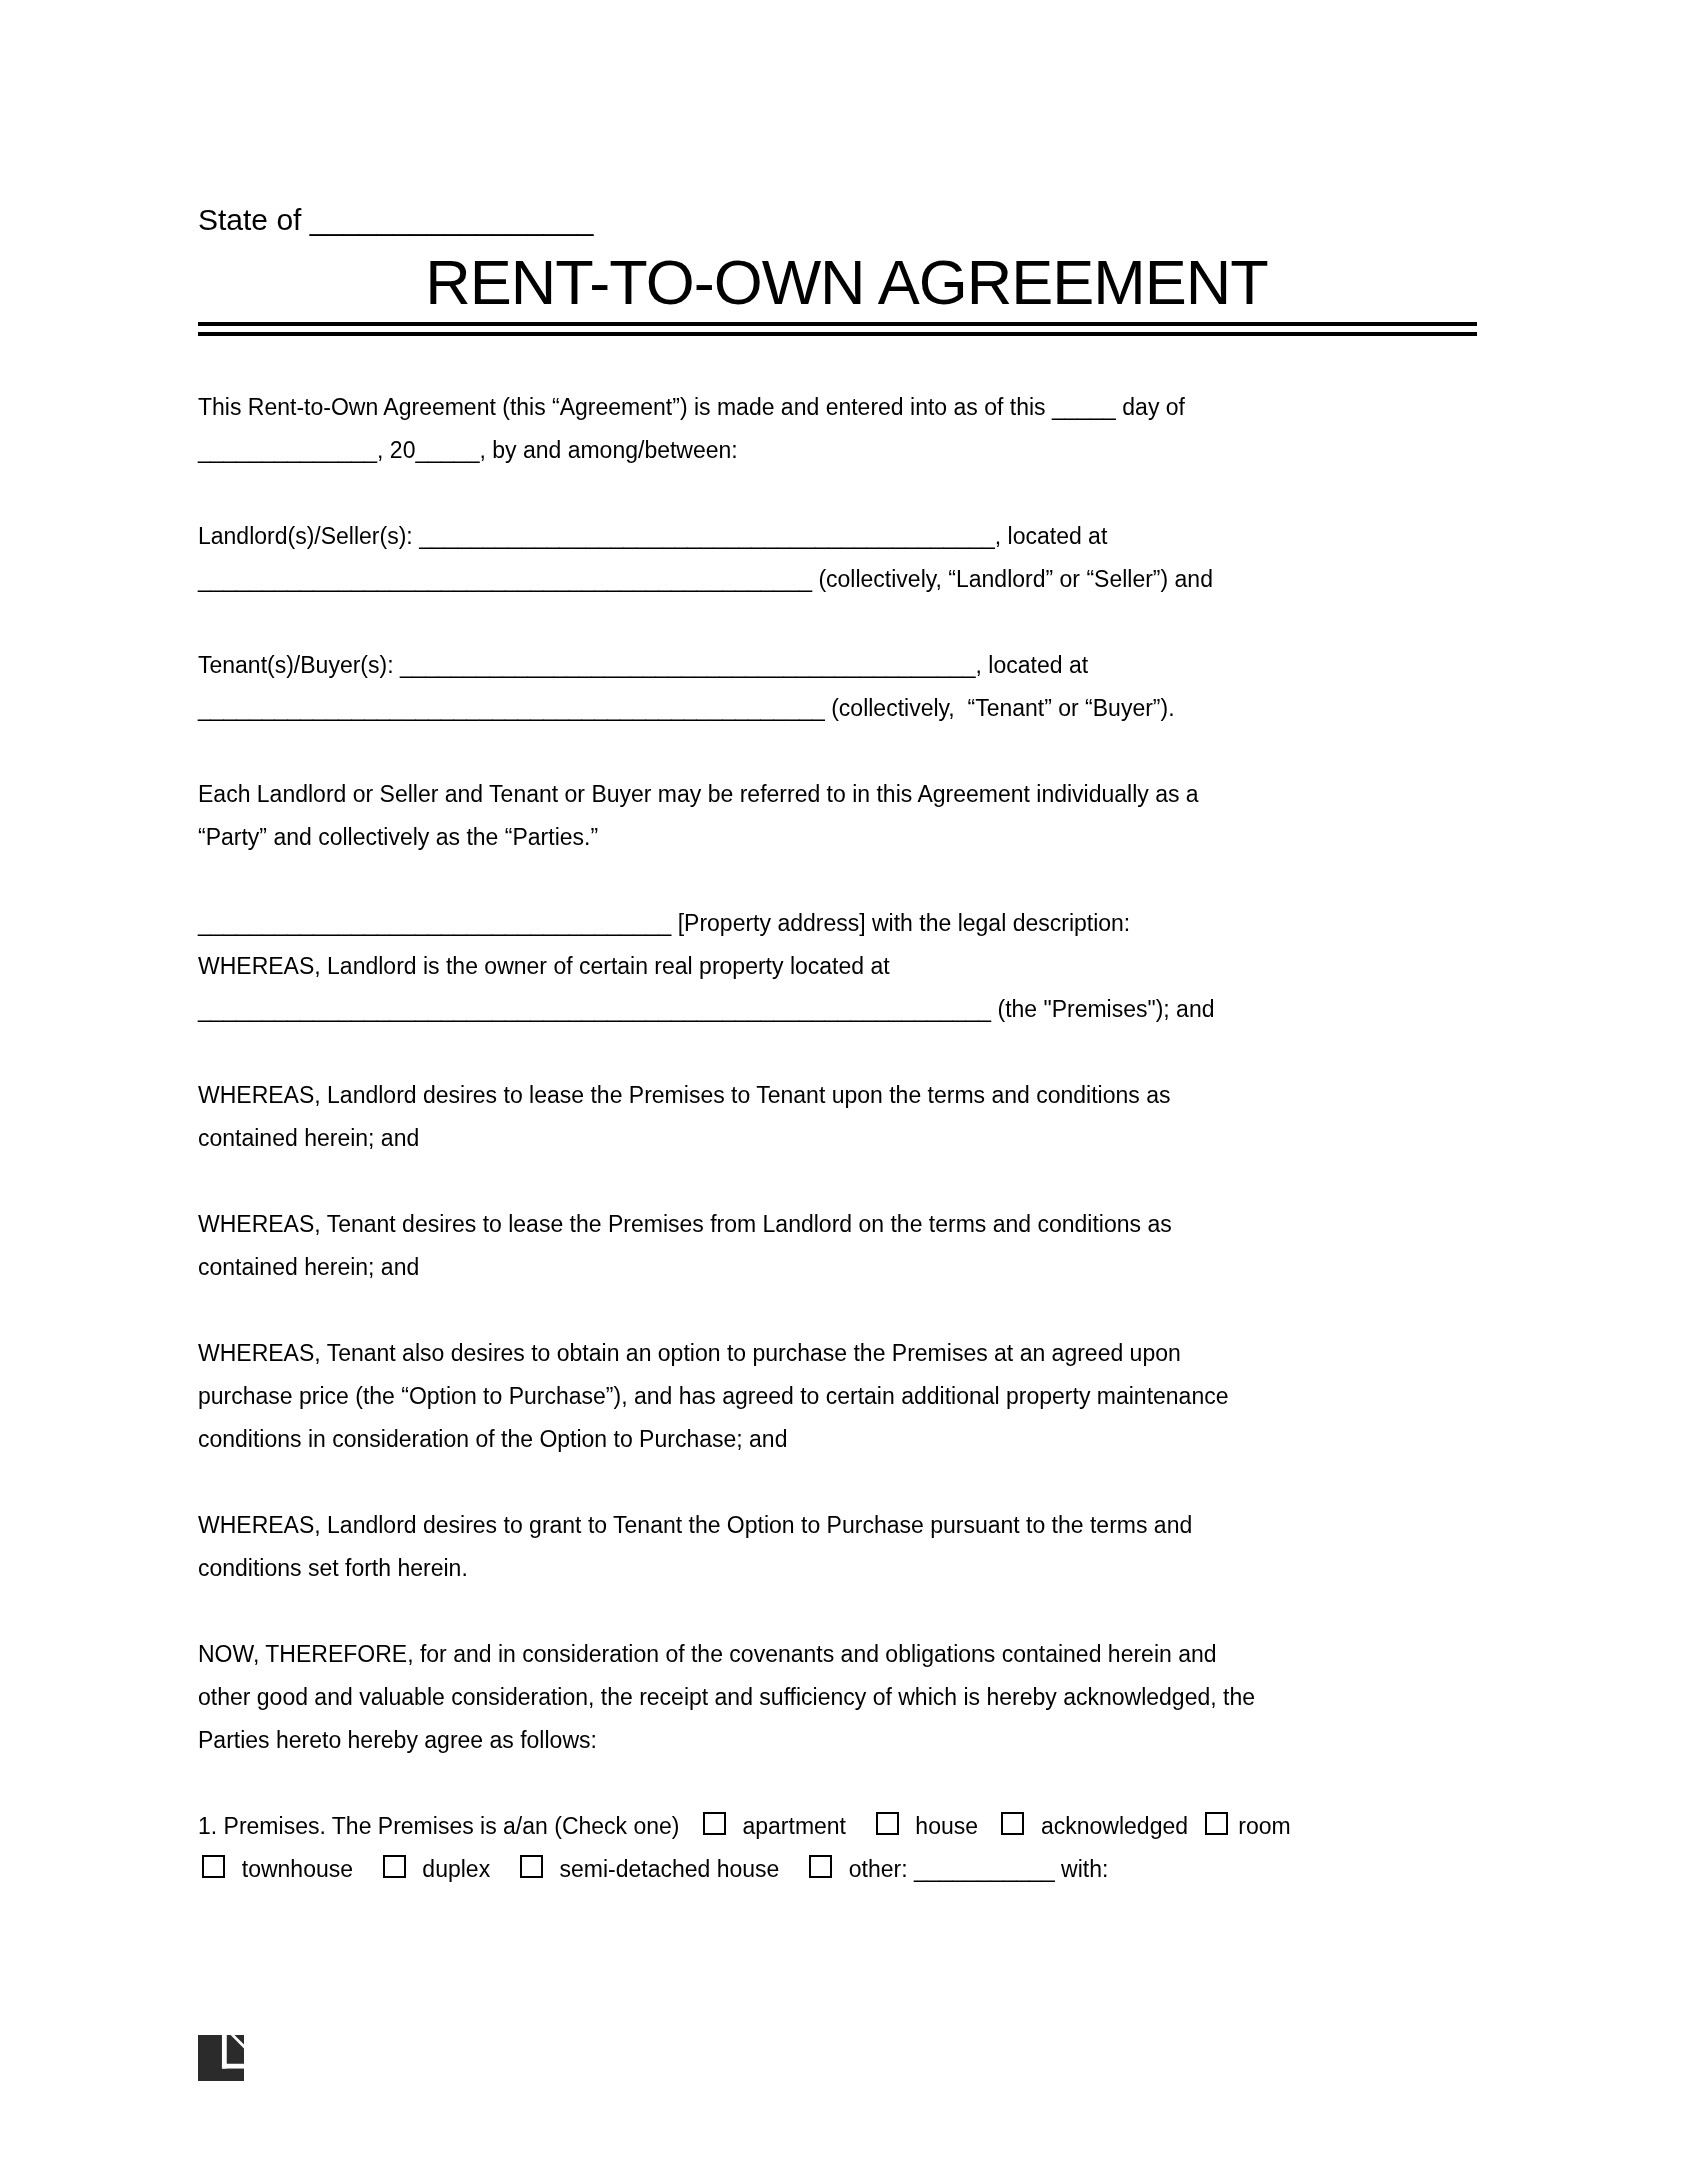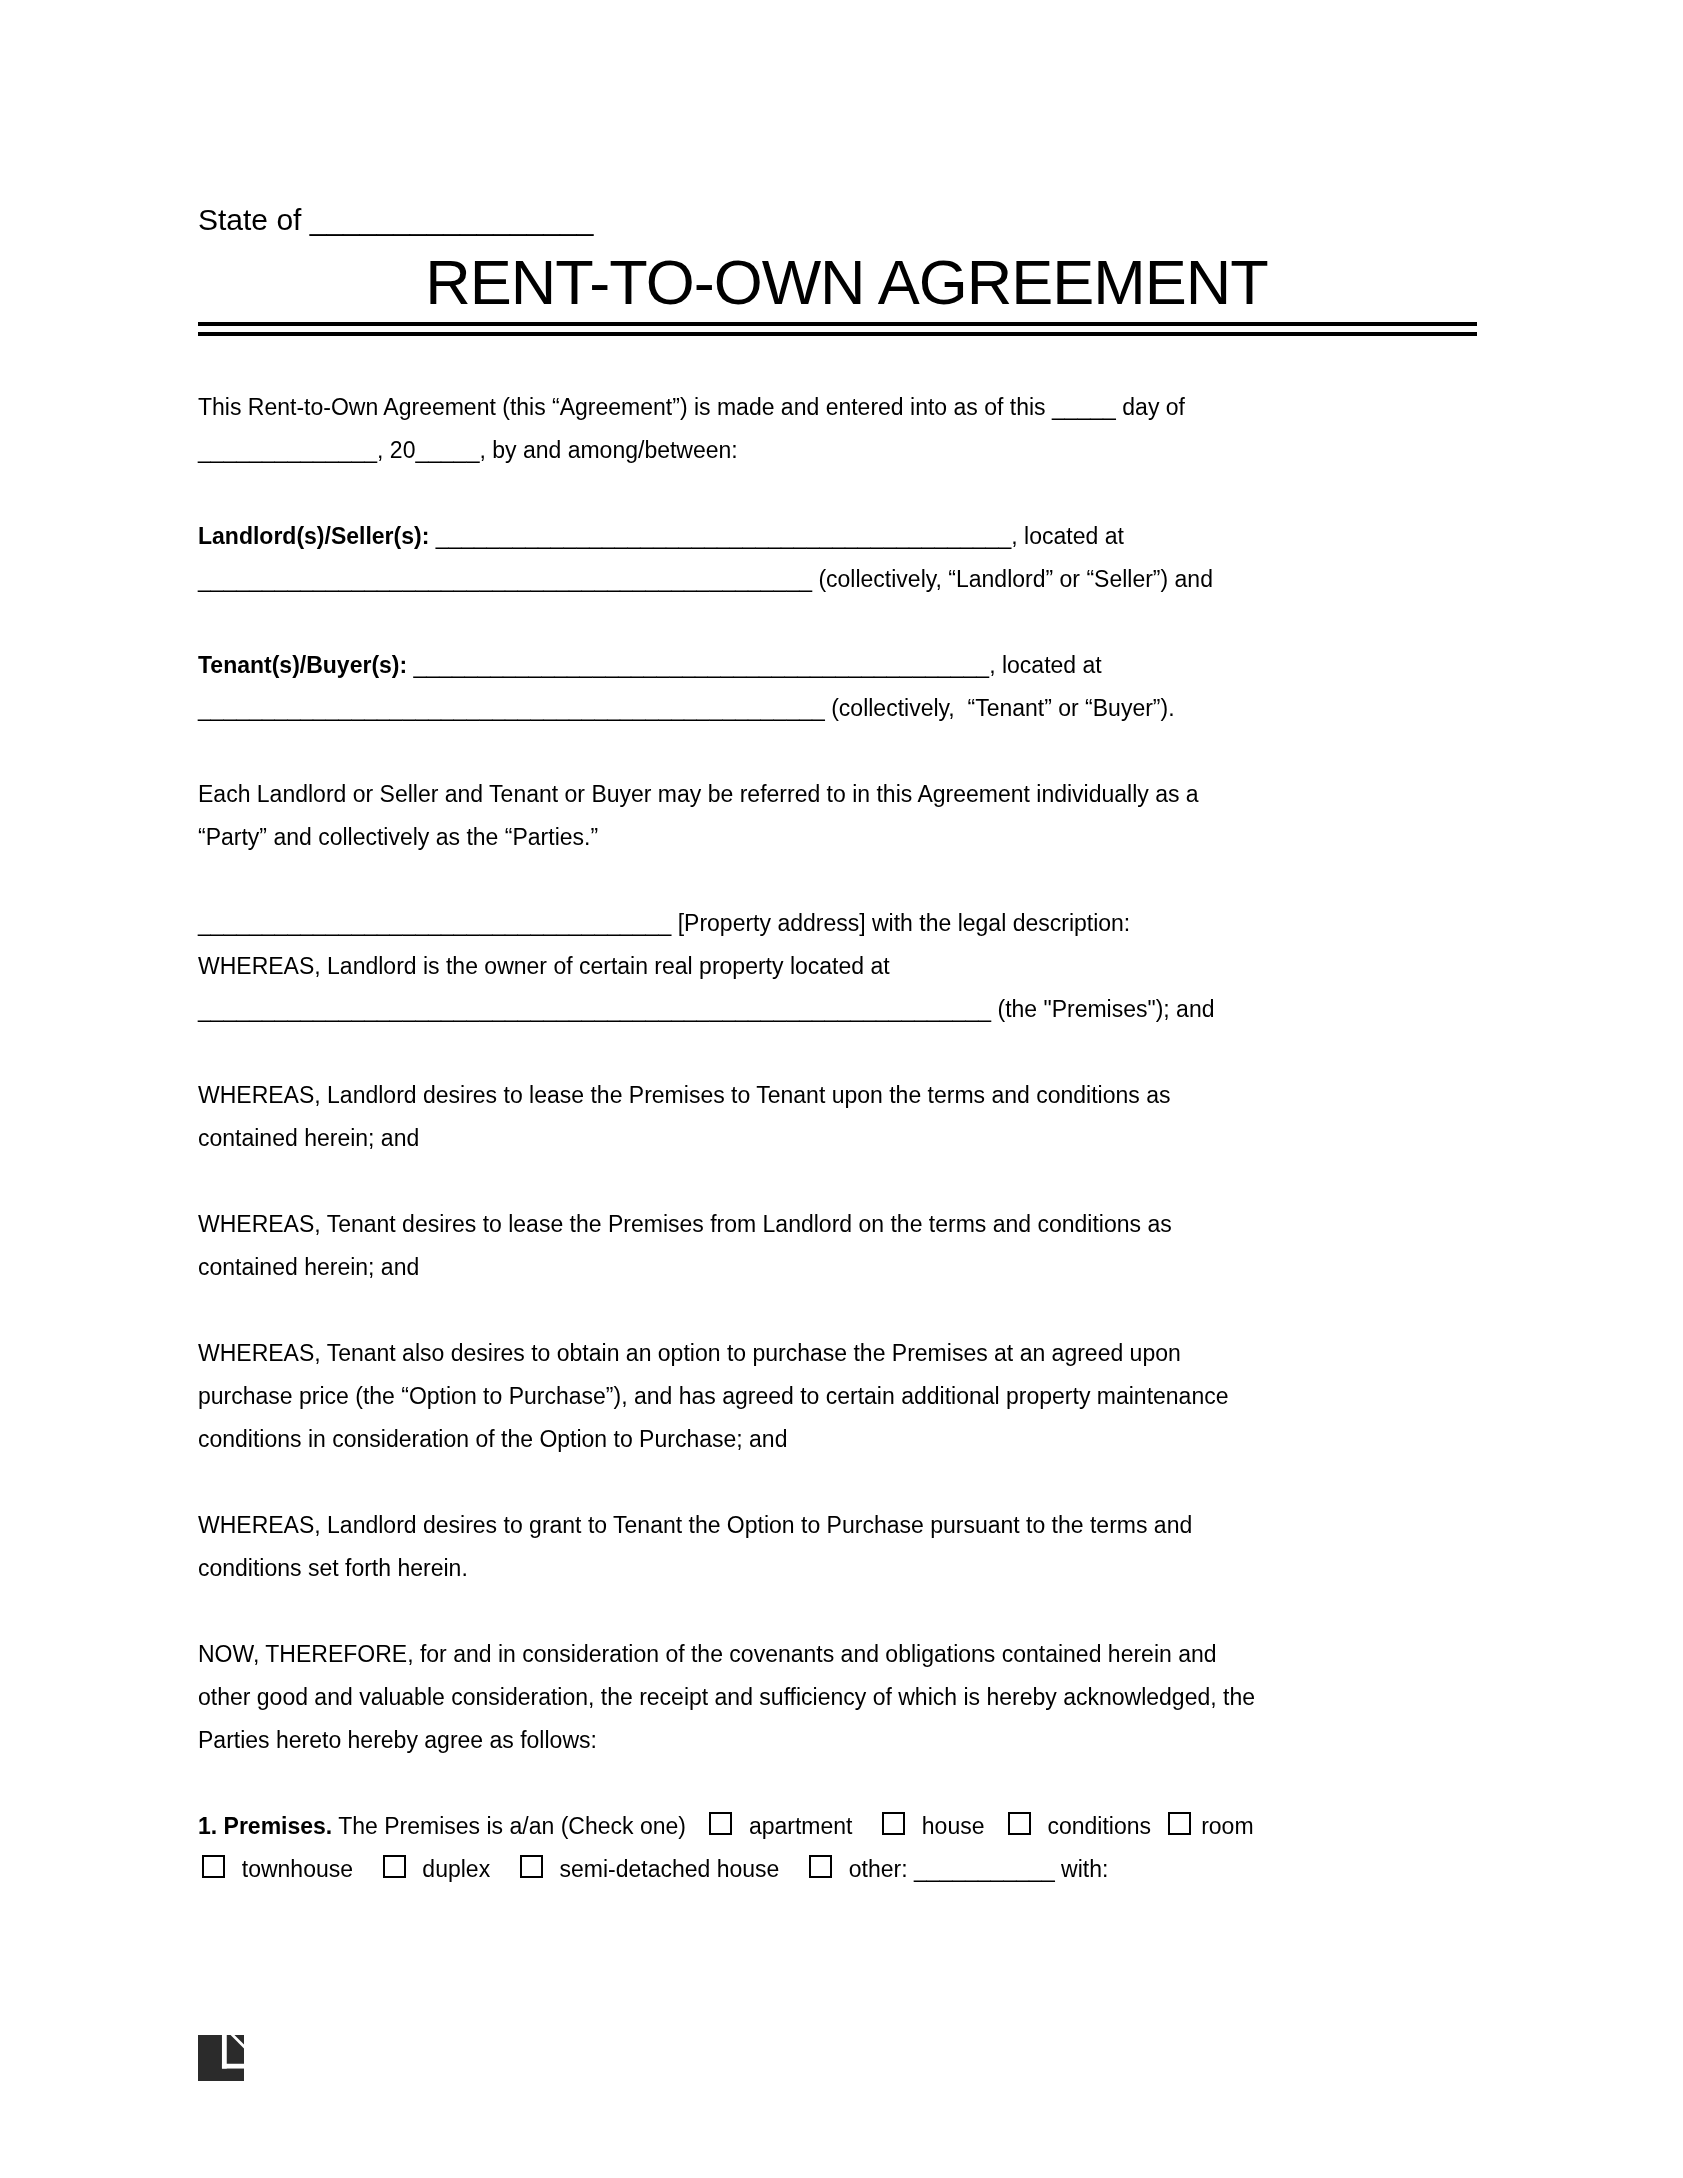--- a/index.html
+++ b/index.html
@@ -39,21 +39,21 @@
     border-bottom:4px solid #000;
     margin-top:7px;
   }
   .paragraphs{margin-top:50px;}
   p.para{
     font-size:23px;
     line-height:43px;
     margin:0 0 43px 0;
   }
   .line{display:block;white-space:pre;}
-  .bold{font-weight:700;}
+  .bold{font-weight:400;}
   .blank{letter-spacing:0;}
   .checkbox{
     display:inline-block;
     width:19px;
     height:19px;
     border:2px solid #000;
     margin:0 4px;
     vertical-align:-1px;
     background:#fff;
   }
@@ -115,21 +115,21 @@
         <p class="para">
           <span class="line"><span>WHEREAS, Landlord desires to grant to Tenant the Option to Purchase pursuant to the terms and</span></span>
           <span class="line"><span>conditions set forth herein.</span></span>
         </p>
         <p class="para">
           <span class="line"><span>NOW, THEREFORE, for and in consideration of the covenants and obligations contained herein and</span></span>
           <span class="line"><span>other good and valuable consideration, the receipt and sufficiency of which is hereby acknowledged, the</span></span>
           <span class="line"><span>Parties hereto hereby agree as follows:</span></span>
         </p>
         <p class="para">
-          <span class="line"><span class="bold">1. Premises.</span><span> The Premises is a/an (Check one)   </span><span class="checkbox"></span><span>  apartment    </span><span class="checkbox"></span><span>  house   </span><span class="checkbox"></span><span>  conditions  </span><span class="checkbox"></span><span> room</span></span>
+          <span class="line"><span class="bold">1. Premises.</span><span> The Premises is a/an (Check one)   </span><span class="checkbox"></span><span>  apartment    </span><span class="checkbox"></span><span>  house   </span><span class="checkbox"></span><span>  acknowledged  </span><span class="checkbox"></span><span> room</span></span>
           <span class="line"><span class="checkbox"></span><span>  townhouse    </span><span class="checkbox"></span><span>  duplex    </span><span class="checkbox"></span><span>  semi-detached house    </span><span class="checkbox"></span><span>  other: </span><span class="blank">___________</span><span> with:</span></span>
         </p>
       </div>
 
   </div>
 
   <svg class="logo" viewBox="0 0 48 48" xmlns="http://www.w3.org/2000/svg">
     <rect x="0" y="0" width="48" height="48" fill="#2b2b2b"></rect>
     <rect x="25" y="0" width="5" height="35" fill="#ffffff"></rect>
     <rect x="25" y="30" width="23" height="5" fill="#ffffff"></rect>

